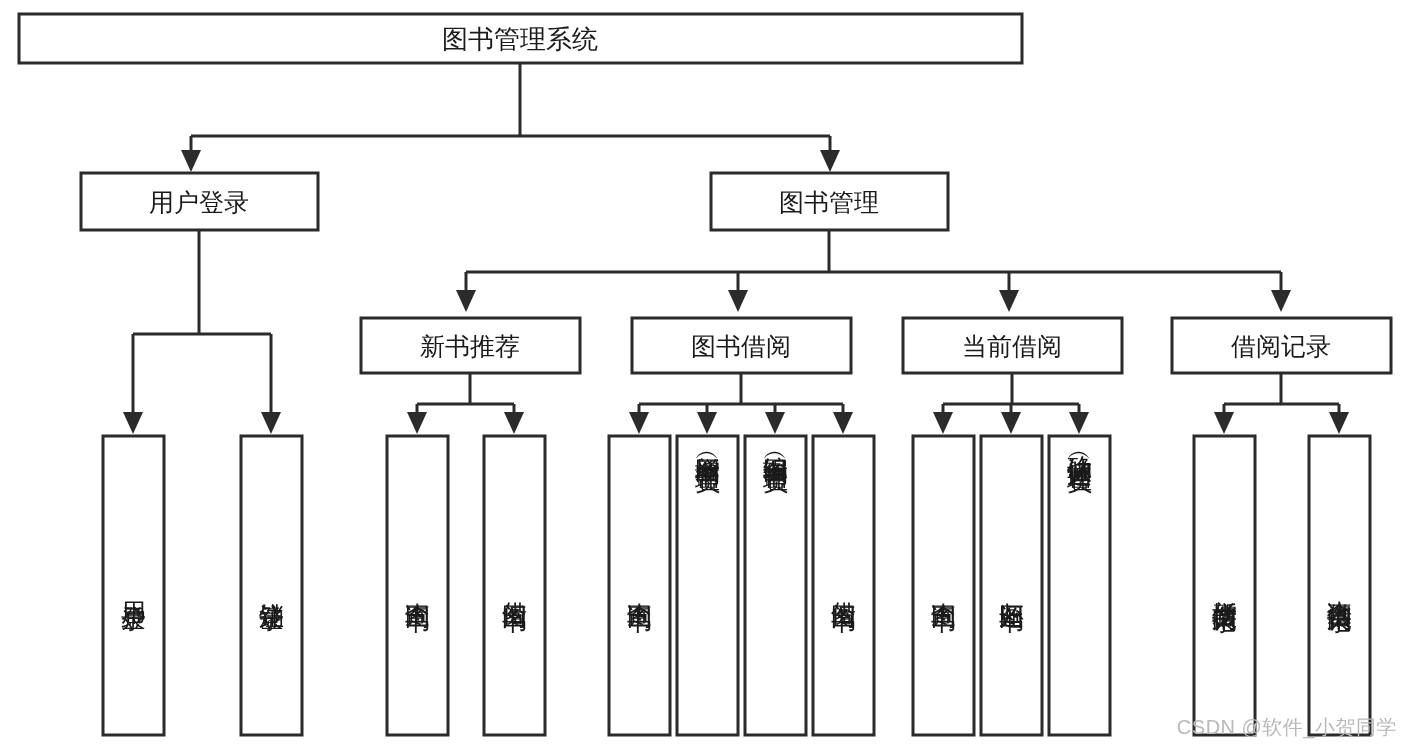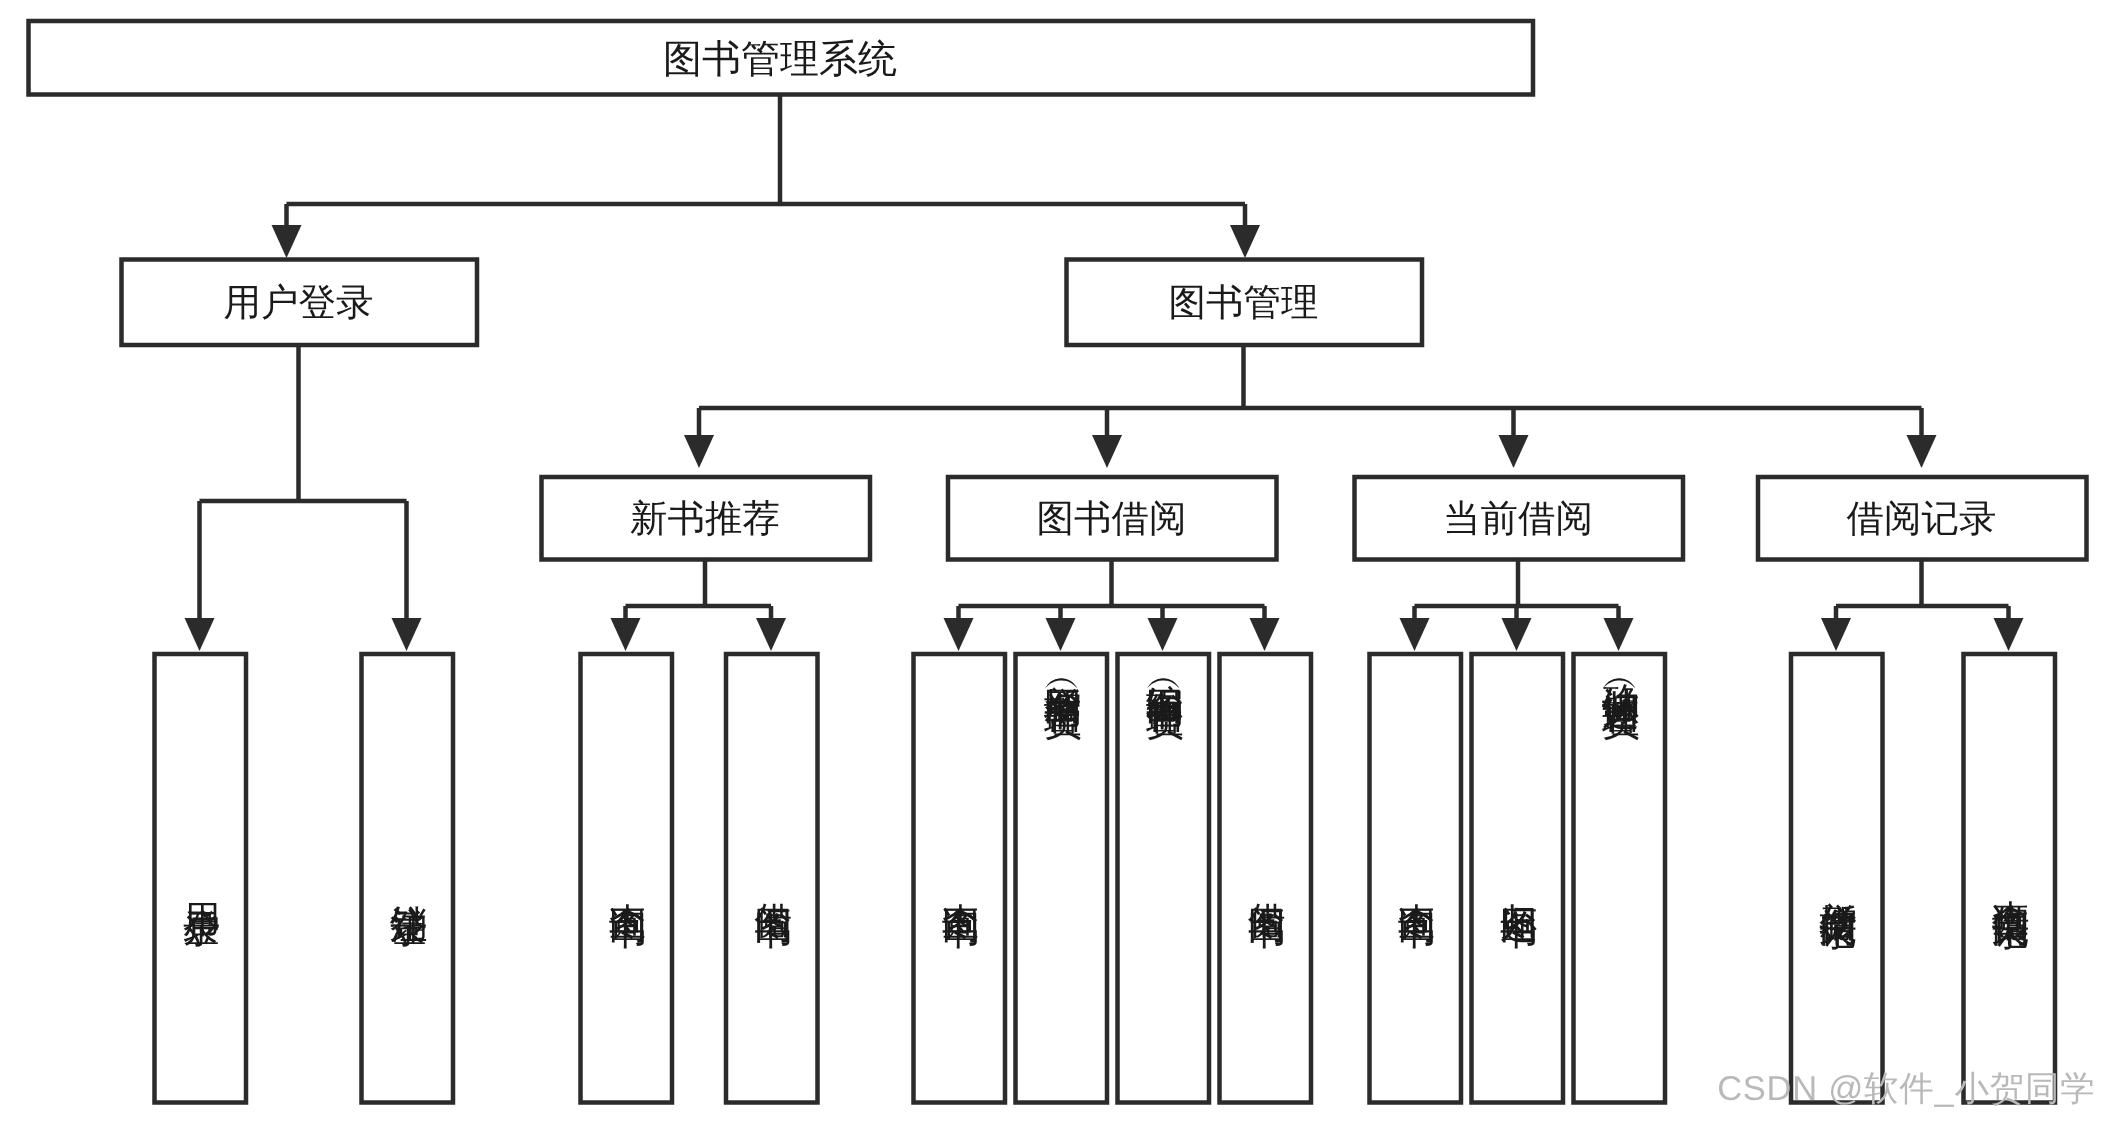--- a/index.html
+++ b/index.html
@@ -67,21 +67,21 @@
     line-height: 1.08;
     color: #1a1a1a;
     letter-spacing: 2px;
     white-space: nowrap;
   }
   .watermark {
     position: absolute;
     right: 8px;
     bottom: 6px;
     font-family: "Liberation Sans", "DejaVu Sans", sans-serif;
-    font-size: 23px;
+    font-size: 20px;
     color: #b9b9b9;
     letter-spacing: 0.5px;
     white-space: nowrap;
   }
 </style>
 </head>
 <body>
 
 <svg id="diagram" viewBox="0 0 1405 747">
   <defs></defs>

